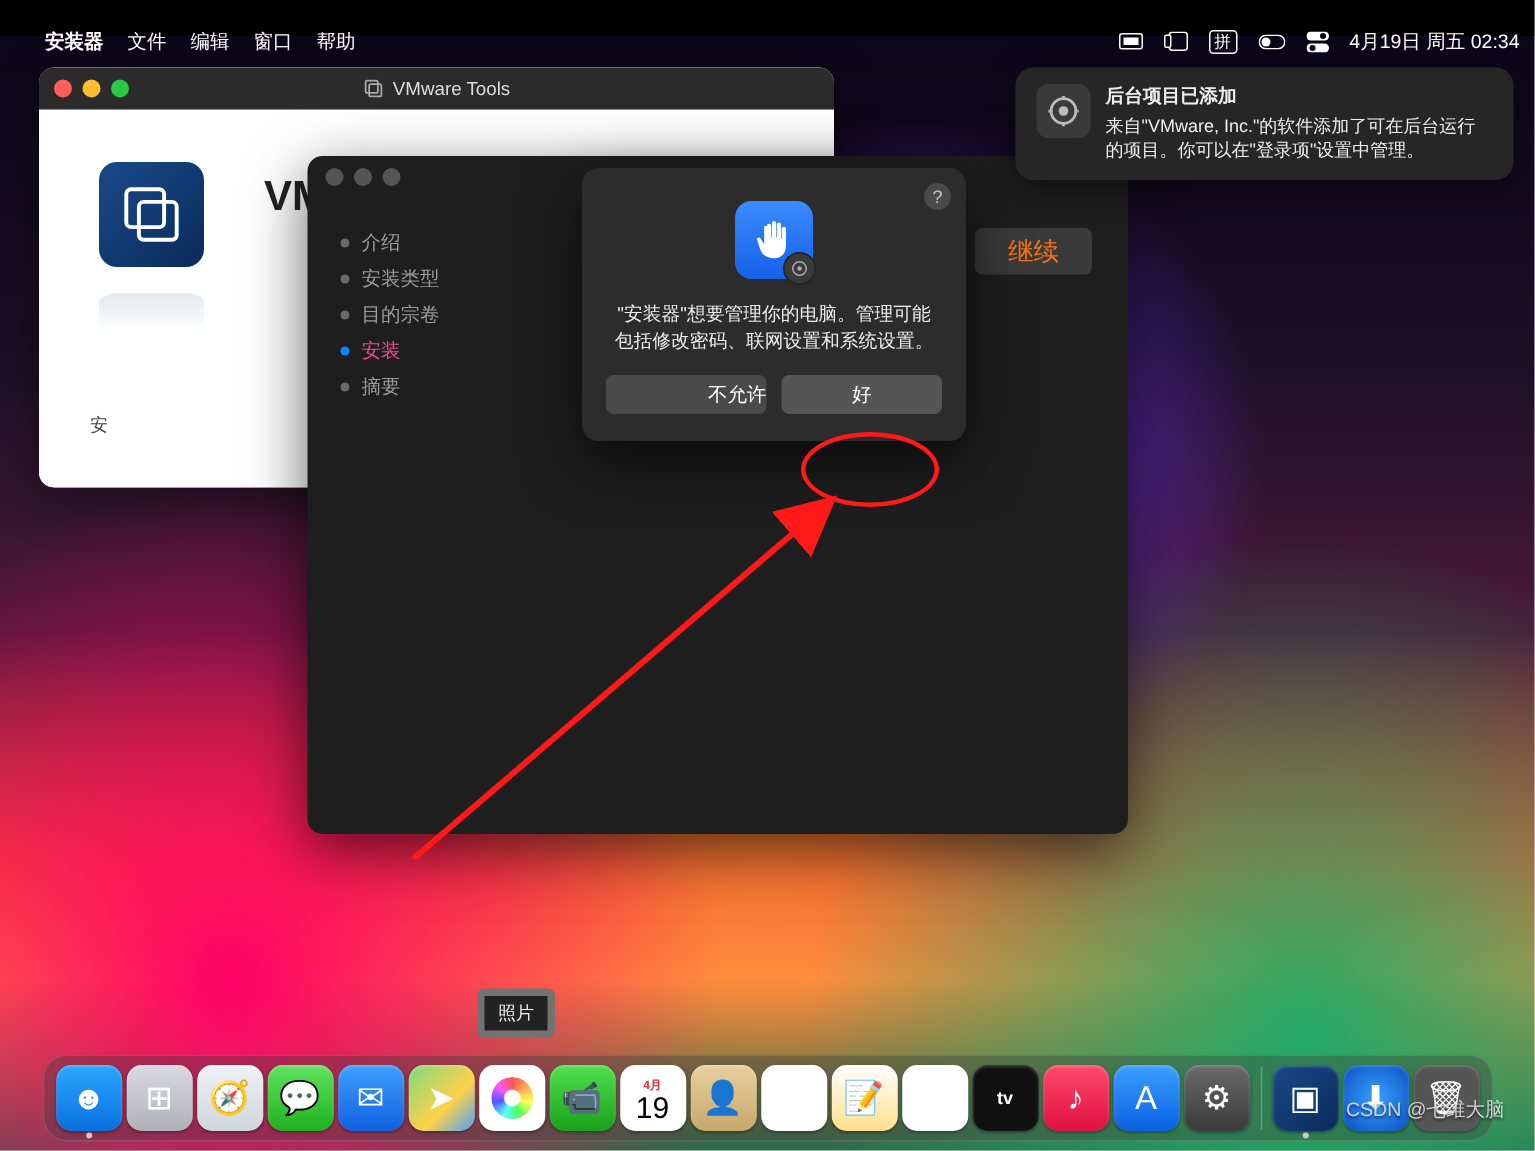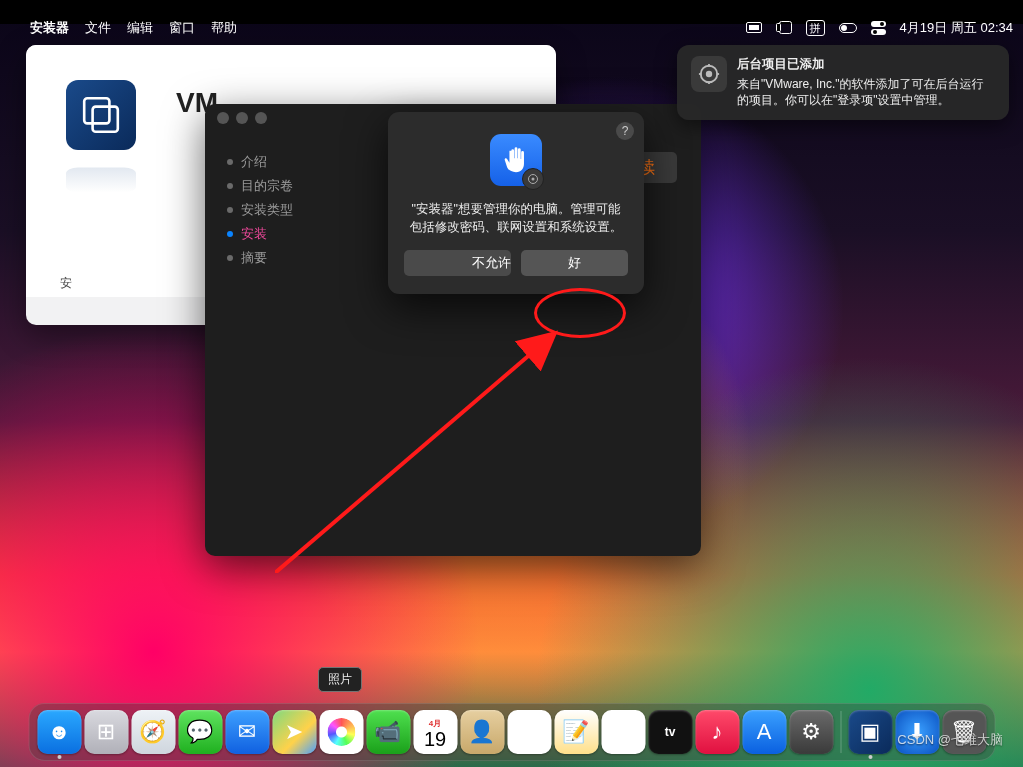--- a/index.html
+++ b/index.html
@@ -49,21 +49,21 @@
     background: linear-gradient(135deg,#1a4a8a,#0a2a5a);
     display:flex; align-items:center; justify-content:center;
   }
   .vmware-icon svg { width:42px; height:42px; }
   .vmware-icon-reflect { width:70px; height:50px; border-radius:12px; background:linear-gradient(180deg,rgba(26,74,138,.25),transparent); transform:scaleY(.5); margin-top:-15px; opacity:.5;}
   .vmware-title { font-size:28px; font-weight:600; color:#222; margin-top:42px; }
   .vmware-condensed { position:absolute; left:34px; top:230px; color:#444; font-size:12px; }
 
   
   .win-installer {
-    position:absolute; top:104px; left:205px; width:496px; height:452px;
+    position:absolute; top:104px; left:205px; width:547px; height:452px;
     background:#1e1e1e; border-radius:10px; box-shadow:0 12px 40px rgba(0,0,0,.6);
     color:#ddd;
   }
   .win-installer .titlebar { height:28px; position:relative; }
   .win-installer .traffic { left:12px; top:8px; }
   .inst-body { display:flex; height:calc(100% - 28px); }
   .inst-side { width:170px; padding:18px 10px 10px 22px; }
   .inst-side ul { list-style:none; }
   .inst-side li { display:flex; align-items:center; gap:8px; font-size:13px; color:#9a9a9a; height:24px;}
   .inst-side li::before { content:""; width:6px; height:6px; border-radius:50%; background:#6a6a6a; display:inline-block; }
@@ -126,21 +126,21 @@
     width:36px; height:36px; border-radius:8px; background:#3a3a3a; flex-shrink:0;
     display:flex; align-items:center; justify-content:center;
   }
   .notif-icon svg{width:22px;height:22px;}
   .notif-body { font-size:12px; line-height:1.4; }
   .notif-title { font-weight:600; font-size:12.5px; margin-bottom:2px; }
 
   
   .dock-tooltip {
     position:absolute; bottom:75px; left:318px;
-    background:#222; border:1px solid #737373; border-radius:5px;
+    background:#222; border:5px solid #737373; border-radius:5px;
     color:#eee; font-size:12px; padding:3px 9px;
   }
   .dock-tooltip::after{
     content:""; position:absolute; bottom:-5px; left:50%; margin-left:-5px;
     border:5px solid transparent; border-top-color:#222;
   }
   .dock {
     position:absolute; bottom:6px; left:50%; transform:translateX(-50%);
     height:58px; padding:5px 8px;
     background:rgba(60,60,60,.35); backdrop-filter:blur(10px);
@@ -202,20 +202,34 @@
           <rect x="0" y="8" width="15" height="6" rx="3" fill="#fff"></rect>
           <circle cx="11" cy="3" r="2" fill="#000"></circle>
           <circle cx="4" cy="11" r="2" fill="#000"></circle>
         </svg>
     </span>
     <span>4月19日 周五  02:34</span>
   </div>
 </div>
 
 <div class="win-vmware">
+  <div class="titlebar">
+    <div class="traffic">
+      <span class="tl-close"></span>
+      <span class="tl-min"></span>
+      <span class="tl-max"></span>
+    </div>
+    <span style="display:inline-flex;align-items:center;gap:6px;">
+      <svg width="14" height="14" viewBox="0 0 24 24">
+          <rect x="3" y="3" width="14" height="14" rx="2" fill="none" stroke="#aaa" stroke-width="2"></rect>
+          <rect x="7" y="7" width="14" height="14" rx="2" fill="none" stroke="#aaa" stroke-width="2"></rect>
+        </svg>
+      <span>VMware Tools</span>
+    </span>
+  </div>
   <div class="vmware-body">
     <div class="vmware-icon-col">
       <div class="vmware-icon">
         <svg viewBox="0 0 40 40">
             <rect x="4" y="4" width="24" height="24" rx="3" fill="none" stroke="#fff" stroke-width="2.5"></rect>
             <rect x="12" y="12" width="24" height="24" rx="3" fill="none" stroke="#fff" stroke-width="2.5"></rect>
           </svg>
       </div>
       <div class="vmware-icon-reflect"></div>
     </div>
@@ -229,22 +243,22 @@
     <div class="traffic">
       <span class="tl-dim"></span>
       <span class="tl-dim"></span>
       <span class="tl-dim"></span>
     </div>
   </div>
   <div class="inst-body">
     <div class="inst-side">
       <ul id="steps-list">
           <li>介绍</li>
+          <li>安装类型</li>
           <li>目的宗卷</li>
-          <li>安装类型</li>
           <li class="active">安装</li>
           <li>摘要</li>
         </ul>
     </div>
     <div class="inst-main">
       <div class="inst-footer">
         <button disabled="">返回</button>
         <button disabled="">继续</button>
       </div>
     </div>

